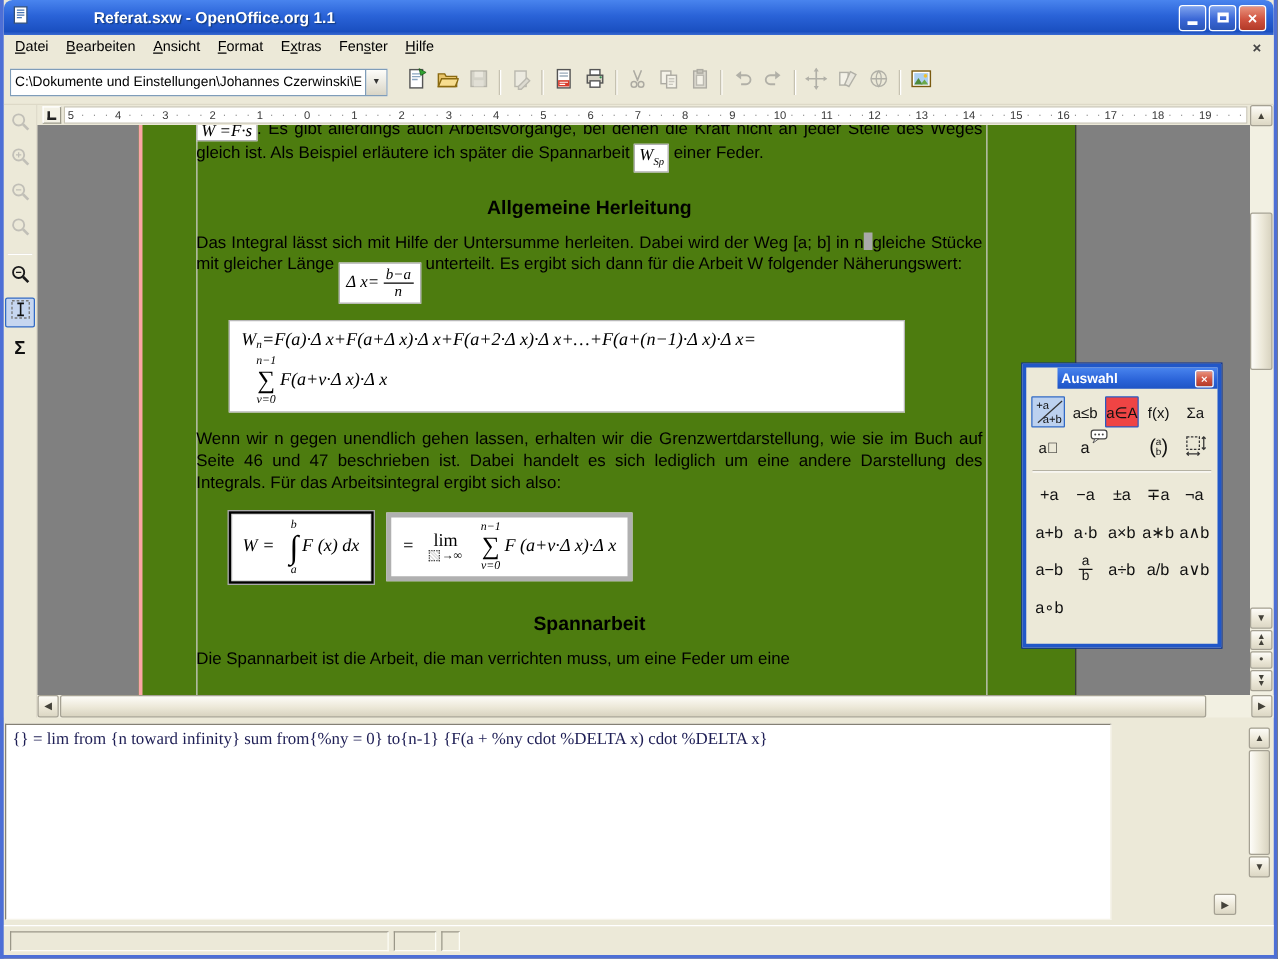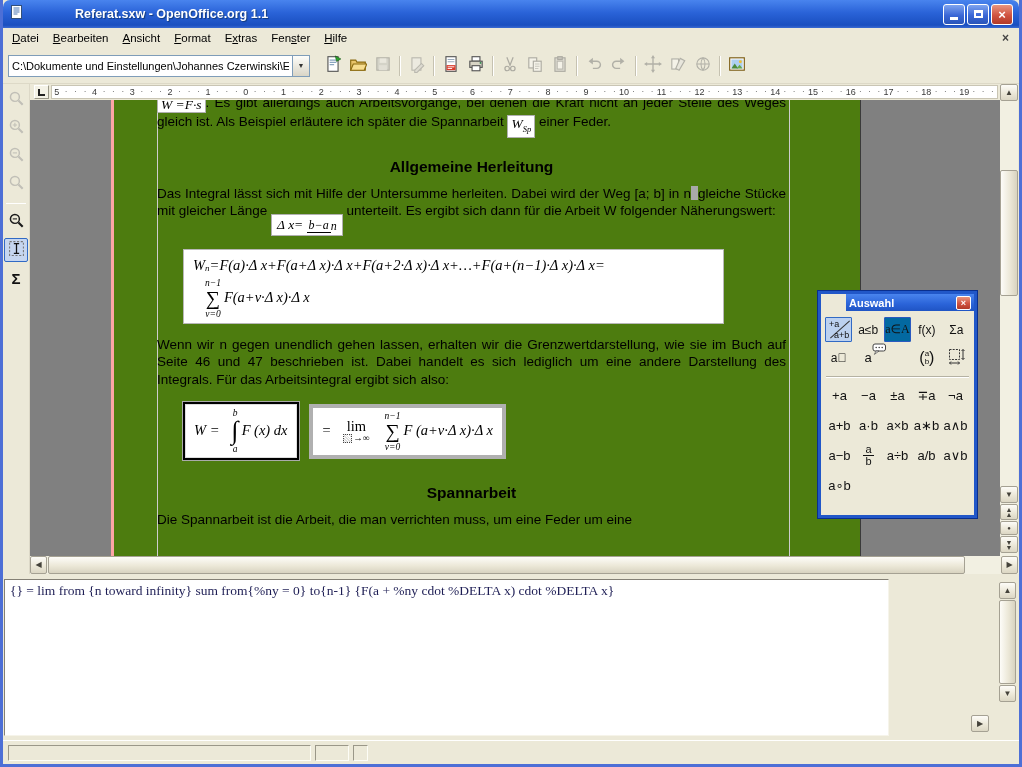--- a/index.html
+++ b/index.html
@@ -62,21 +62,21 @@
   .page { position:absolute; left:81px; top:0; width:750px; height:456px; background:#4d7c0f;
     border-left:3px solid #fca5a5; border-right:1px solid #3a3a3a; overflow:hidden; }
   .tbound { position:absolute; top:0; bottom:0; width:1px; background:#cdcdcd; }
   .content { position:relative; margin-top:-6px; padding:0 74px 0 43px; font-size:13.5px; line-height:17.5px; color:#000; }
   .para { text-align:justify; }
   .dochead { font-size:15.5px; font-weight:bold; text-align:center; line-height:19px; margin:19px 0 9px; }
   .fobj { display:inline-block; border:1px solid #b0b0b0; background:#fff; padding:0 3px;
     font-family:"Liberation Serif",serif; font-style:italic; font-size:13.5px; line-height:15px; vertical-align:-2px; white-space:nowrap; }
   .fobj sub { font-size:8.5px; }
   .fobj.tall { padding:2px 5px; vertical-align:-14px; }
-  .ifrac { display:inline-flex; flex-direction:row; align-items:center; font-size:12px; line-height:13px; vertical-align:middle; }
+  .ifrac { display:inline-flex; flex-direction:column; align-items:center; font-size:12px; line-height:13px; vertical-align:middle; }
   .ifrac .num { border-bottom:1px solid #000; padding:0 2px; }
   .curblock { display:inline-block; width:7px; height:14px; background:#a9a9a9; vertical-align:-2px; }
 
   .fblock { width:541px; margin:13px 0 12px 26px; border:1px solid #b8b8b8; background:#fff; padding:4px 9px;
     font-family:"Liberation Serif",serif; font-style:italic; font-size:14.5px; text-align:left; }
   .fline { display:flex; align-items:center; min-height:22px; white-space:nowrap; }
   .fline sub { font-size:9px; margin-top:6px; }
   .opcol { display:inline-flex; flex-direction:column; align-items:center; margin:0 3px 0 12px; font-style:normal; }
   .optop,.opbot { font-size:9.5px; line-height:10px; font-style:italic; }
   .bigop { font-size:20px; line-height:21px; }
@@ -118,21 +118,21 @@
     display:flex; align-items:center; padding:0 3px; color:#fff; font-size:11px; font-weight:bold;margin-left:25px; }
   .ausclose { margin-left:auto; width:15px; height:14px; border:1px solid #fff; border-radius:2px;
     background:linear-gradient(180deg,#e9957f,#d05340 55%,#b23a28); color:#fff; font-size:9px; font-weight:bold;
     display:flex; align-items:center; justify-content:center; }
   .ausbody { padding:6px 4px 0; }
   .catgrid { display:grid; grid-template-columns:repeat(5,1fr); gap:2px; }
   .catgrid + .catgrid { margin-top:3px; }
   .catbtn { height:25px; display:flex; align-items:center; justify-content:center; font-size:12px; color:#111;
     border:1px solid transparent; border-radius:1px; position:relative; }
   .catbtn.selected { background:#bcd1ef; border-color:#316ac5; }
-  .catbtn.pressed { background:#0369a1; border-color:#2a5ac0;font-family:Liberation Serif, serif; }
+  .catbtn.pressed { background:#ef4444; border-color:#2a5ac0; }
   .cat-split { position:relative; width:100%; height:100%; }
   .cat-split .t { position:absolute; left:3px; top:1px; font-size:9px; }
   .cat-split .b { position:absolute; right:2px; bottom:1px; font-size:9px; }
   .cat-split .diag { position:absolute; left:1px; top:11px; width:26px; height:1px; background:#333; transform:rotate(-42deg); }
   .binom { display:flex; align-items:center; font-size:12px; }
   .binom .paren { font-size:16px; font-weight:400; }
   .binom .col { display:flex; flex-direction:column; font-size:8px; line-height:8px; align-items:center; }
   .callout { position:relative; font-size:13px; }
   .callout svg { position:absolute; left:8px; top:-7px; }
   .aussep { height:2px; border-top:1px solid #b5b2a3; border-bottom:1px solid #fff; margin:6px 1px 2px; }

